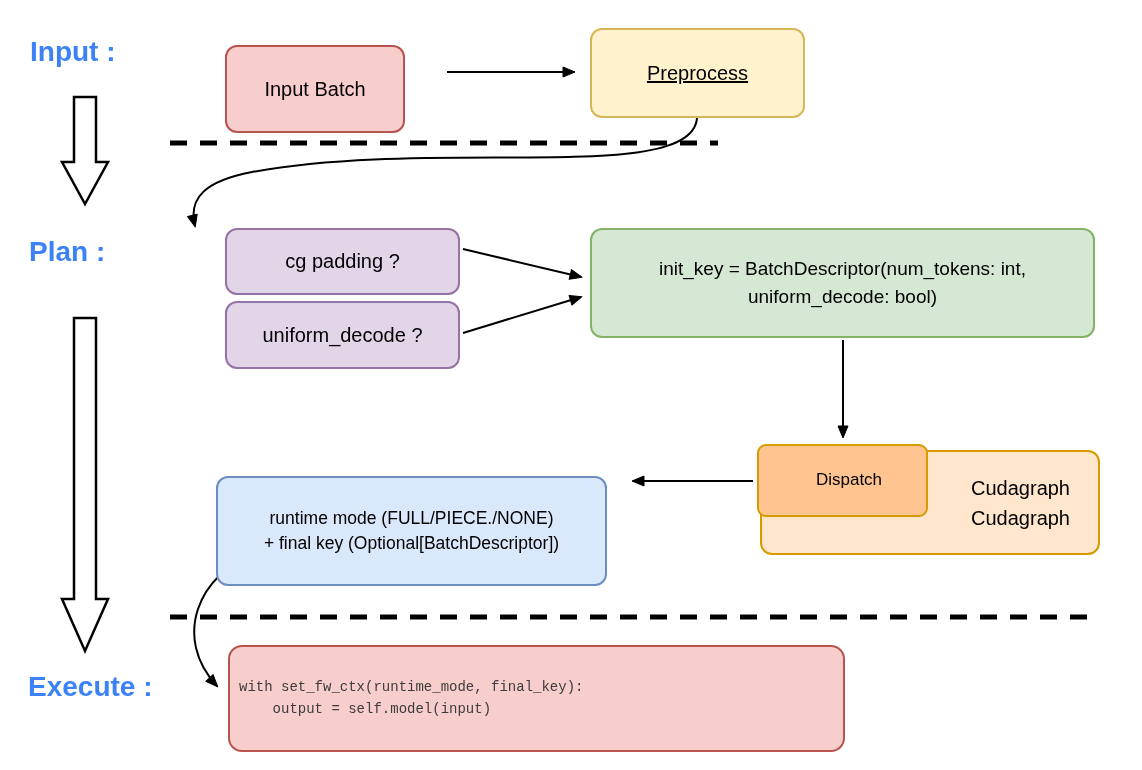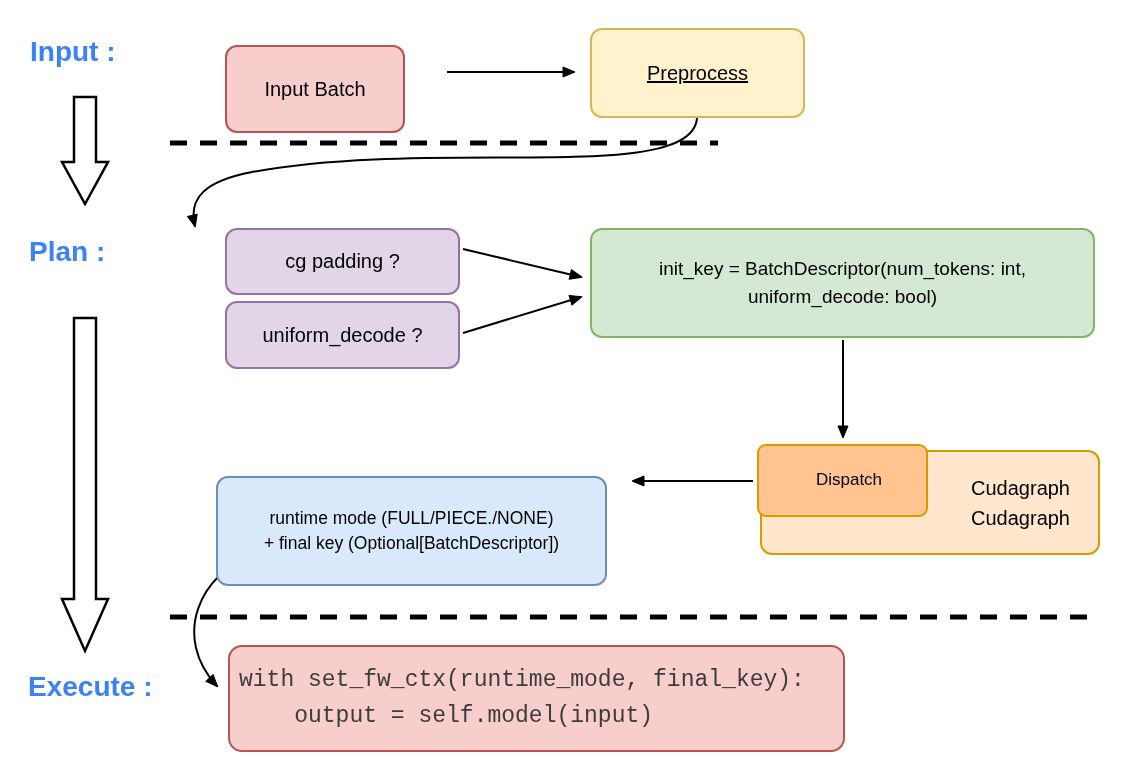--- a/index.html
+++ b/index.html
@@ -44,21 +44,21 @@
   #node-input-batch, #node-preprocess, #node-cg-padding, #node-uniform-decode { font-size: 20px; }
   #node-init-key { font-size: 19px; }
   #node-dispatch { font-size: 17px; border-radius: 9px; z-index: 3; }
   #node-dispatcher { align-items: center; justify-content: flex-end; flex-direction: row; padding-right: 28px; }
   #node-dispatcher .label-block { font-size: 20px; line-height: 1.5; text-align: center; }
   #node-runtime-result { font-size: 17.5px; }
   #node-execute-code {
     align-items: flex-start; justify-content: center;
     padding-left: 9px;
     font-family: "Liberation Mono", monospace;
-    font-size: 23px; line-height: 1.55;
+    font-size: 14px; line-height: 1.55;
     color: #3c3c3c;
     text-align: left;
     border-radius: 14px;
   }
   #node-execute-code .line { white-space: pre; }
 </style>
 </head>
 <body>
 
 <div id="canvas">

